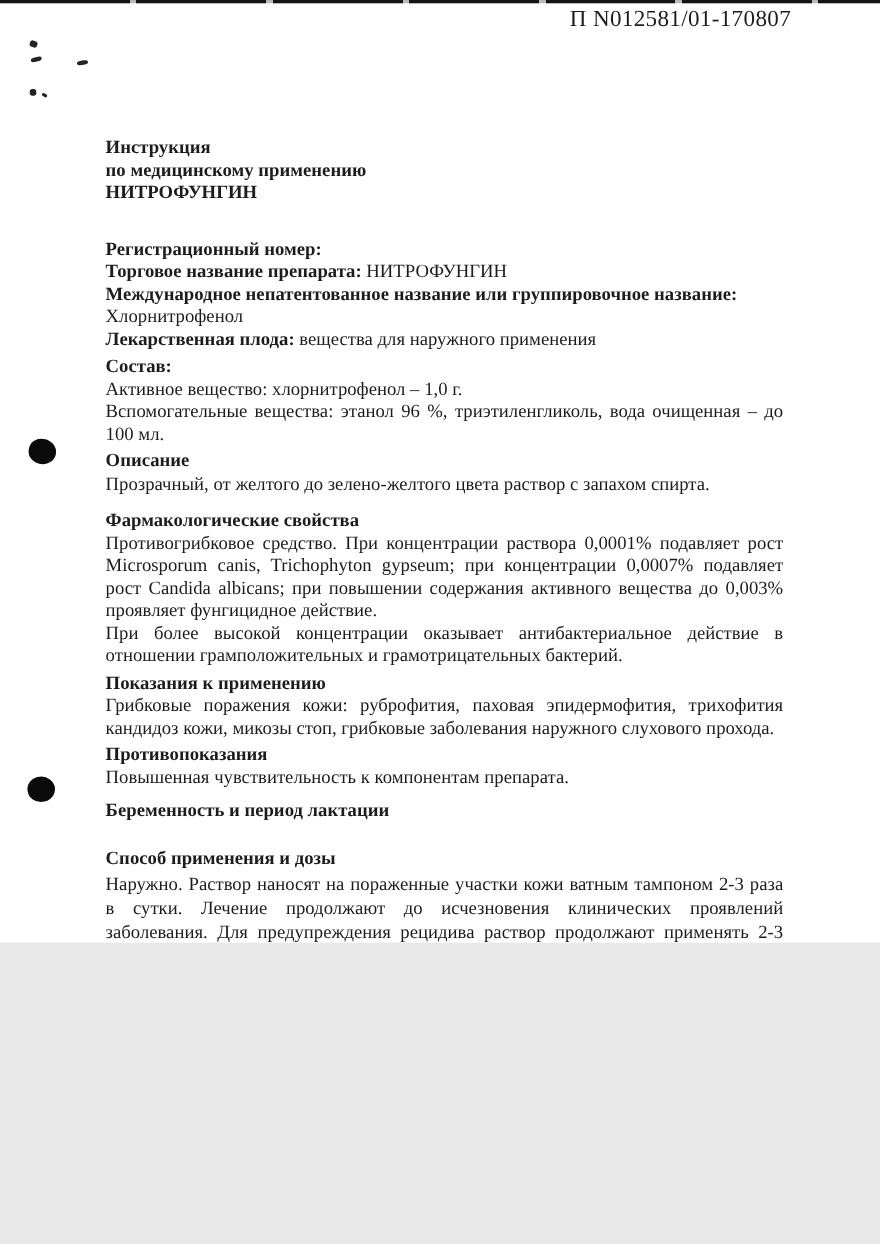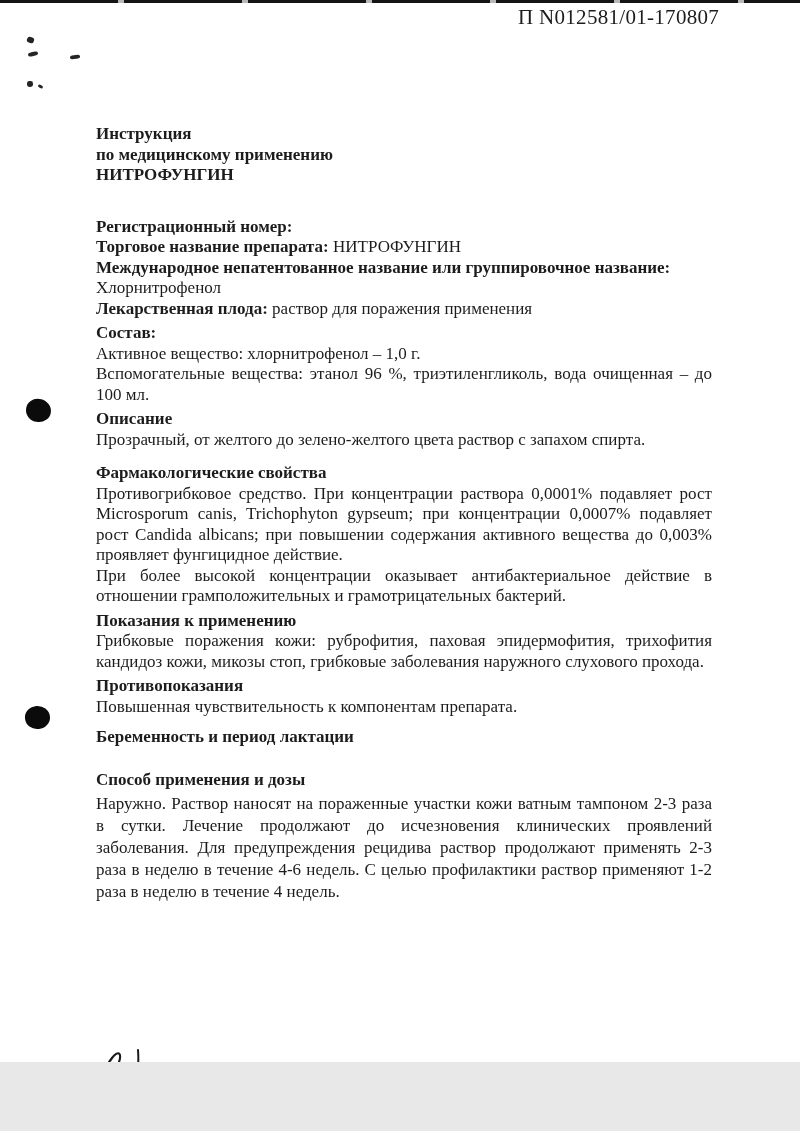--- a/index.html
+++ b/index.html
@@ -1,20 +1,20 @@
 <!DOCTYPE html>
 <html><head>
 <meta charset="utf-8">
 <style>
   html, body { margin: 0; padding: 0; }
   body { background: #e8e8e8; }
   .page {
     position: relative;
     width: 800px;
-    height: 1062px;
+    height: 857px;
     background: #ffffff;
     overflow: hidden;
     font-family: "Liberation Serif", serif;
     color: #1c1c1c;
     margin: 0 auto;
   }
   
   .edge-top {
     position: absolute; top: 0; left: 0; width: 800px; height: 3px;
     background: repeating-linear-gradient(90deg, #141414 0 118px, rgba(20,20,20,.30) 118px 124px);
@@ -82,21 +82,21 @@
       <div>Инструкция</div>
       <div>по медицинскому применению</div>
       <div>НИТРОФУНГИН</div>
     </div>
 
     <div class="meta">
       <p><b>Регистрационный номер:</b></p>
       <p><b>Торговое название препарата:</b><span> НИТРОФУНГИН</span></p>
       <p><b>Международное непатентованное название или группировочное название:</b></p>
       <p>Хлорнитрофенол</p>
-      <p><b>Лекарственная плода:</b><span> раствор для поражения применения</span></p>
+      <p><b>Лекарственная плода:</b><span> вещества для наружного применения</span></p>
     </div>
 
     <div class="sec">
       <p class="h">Состав:</p>
       <p>Активное вещество: хлорнитрофенол – 1,0 г.</p>
       <p>Вспомогательные вещества: этанол 96 %, триэтиленгликоль, вода очищенная – до 100 мл.</p>
     </div>
 
     <div class="sec">
       <p class="h">Описание</p>

